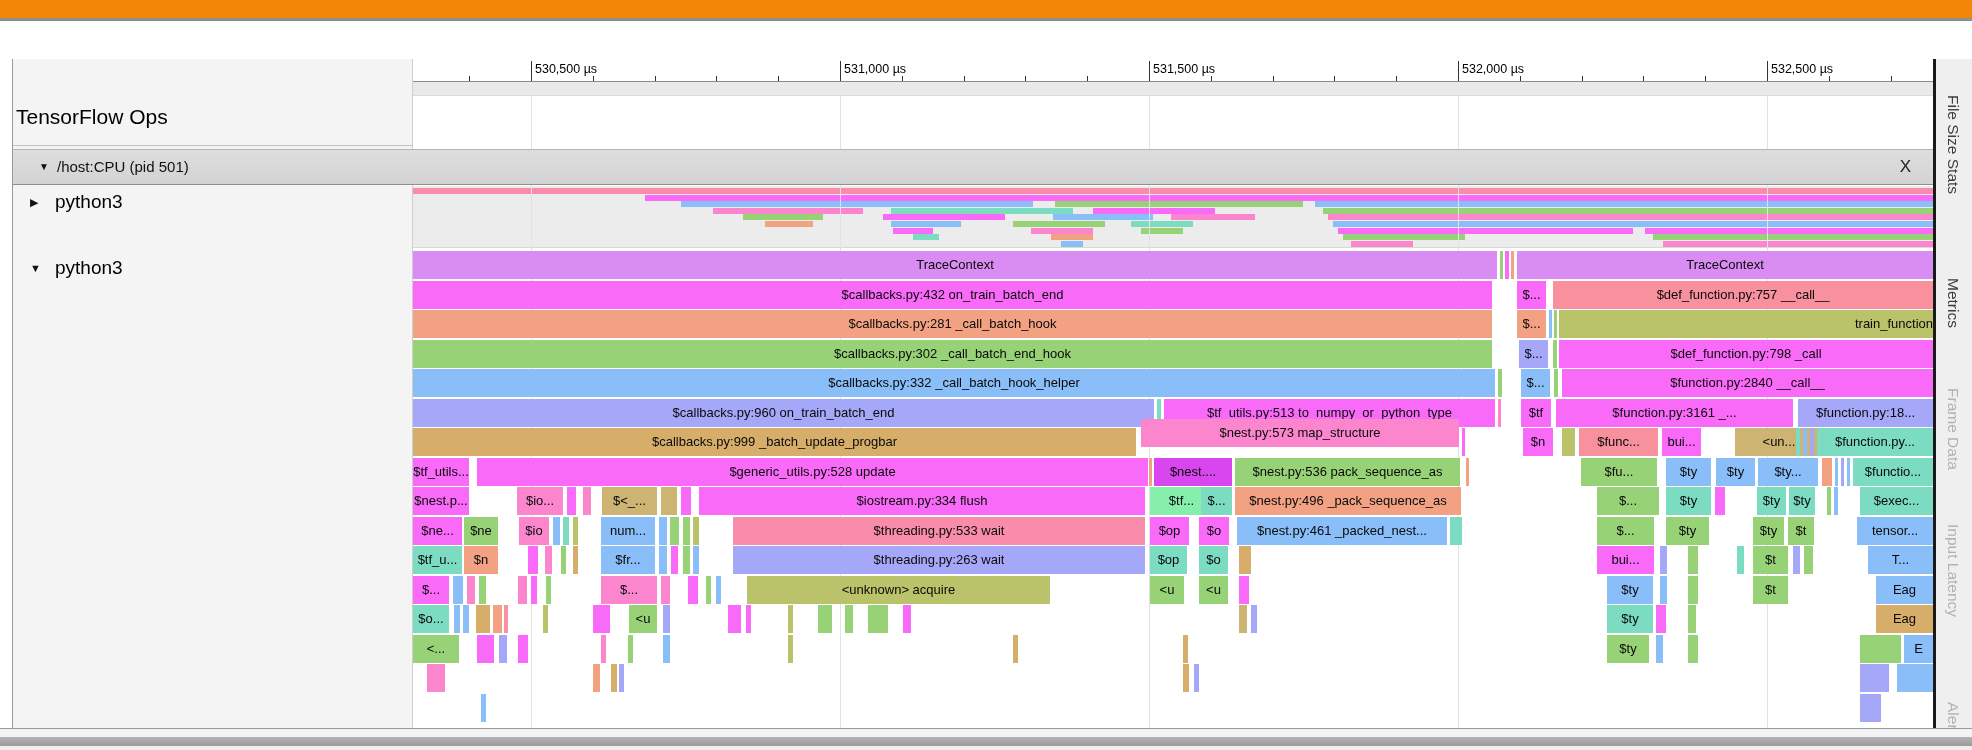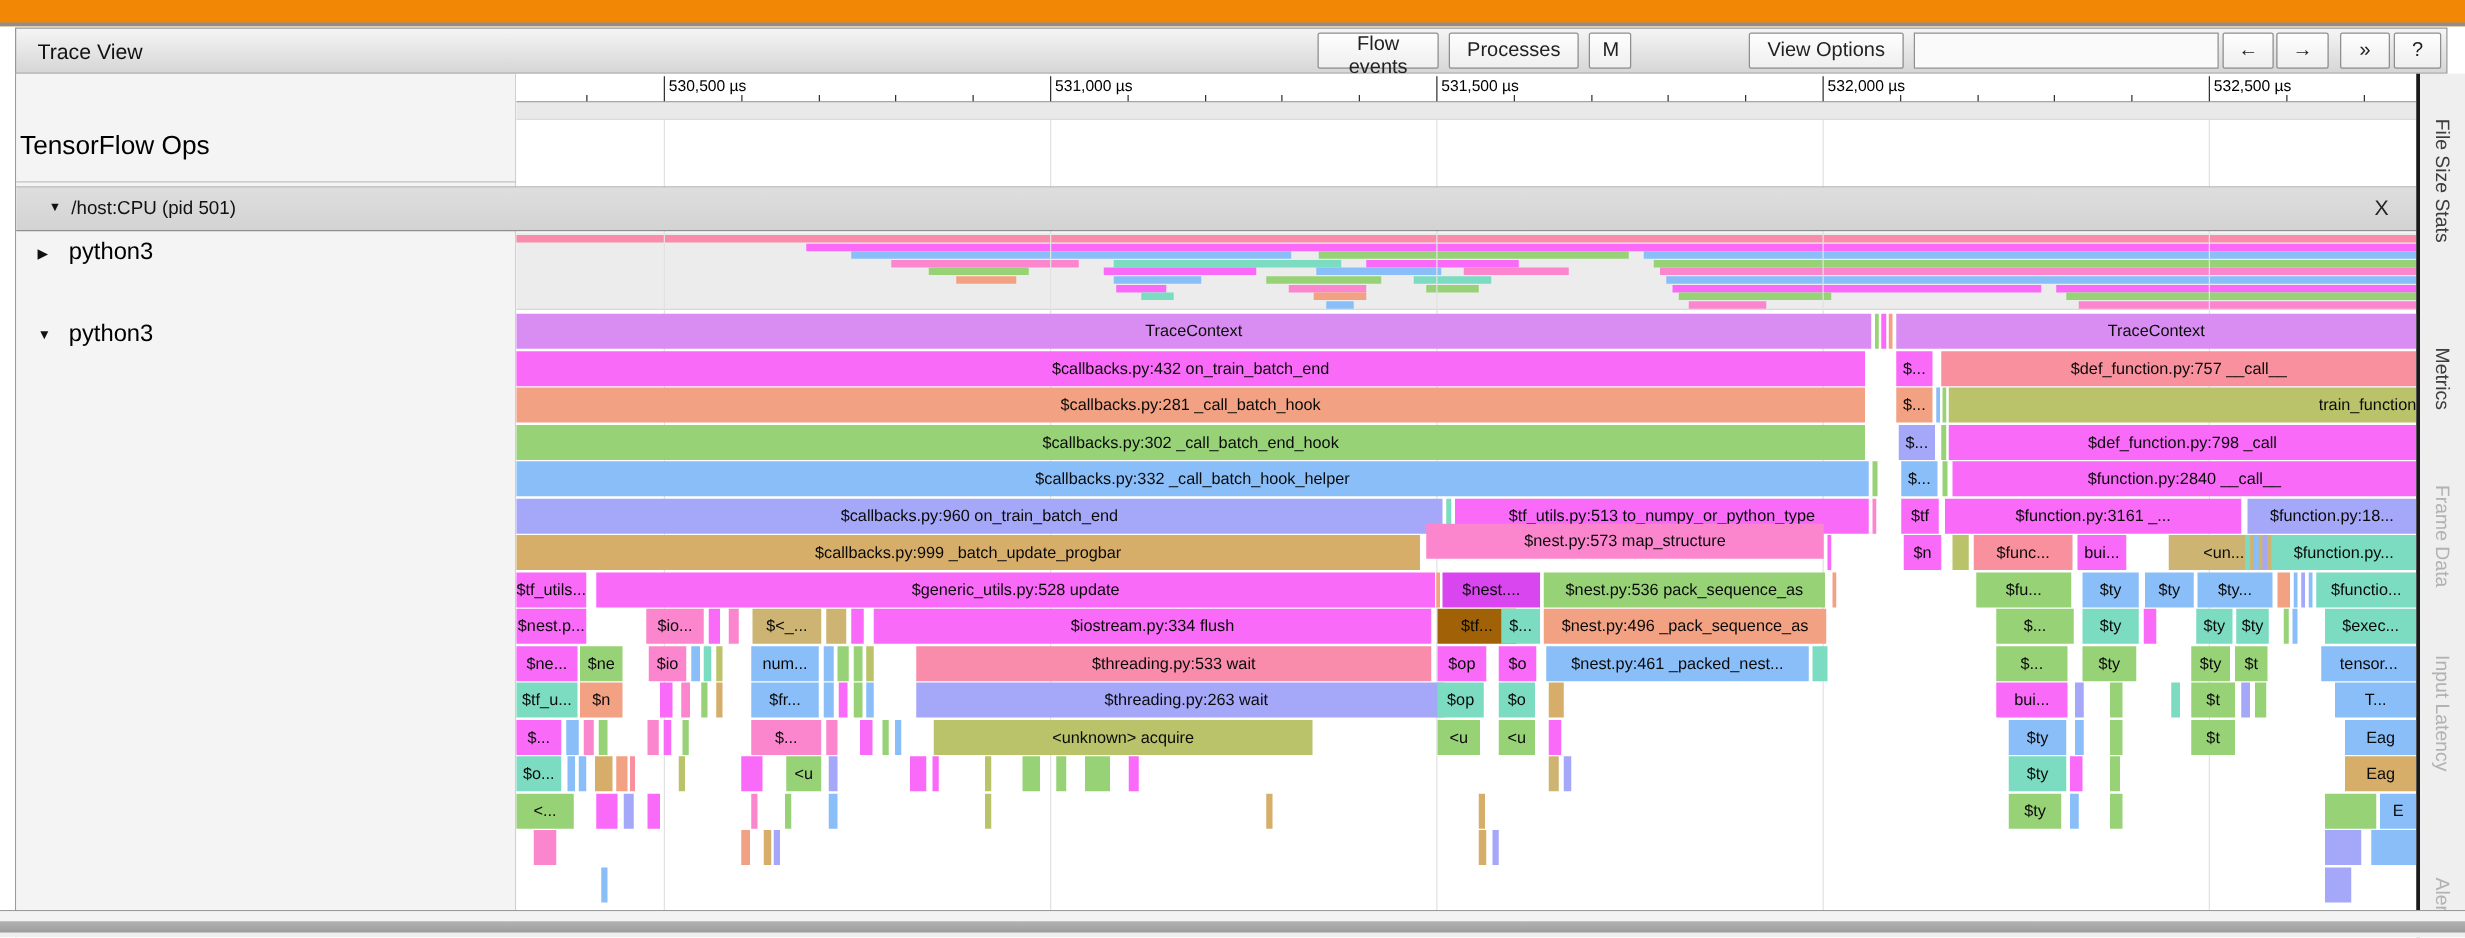--- a/index.html
+++ b/index.html
@@ -71,32 +71,20 @@
   .bottom-bar .track{position:absolute;left:0;top:1px;width:100%;height:8px;background:#f3f3f3;}
   .bottom-bar .bar{position:absolute;left:0;top:9px;width:100%;height:9px;background:linear-gradient(#b3b3b3,#9c9c9c);}
 </style>
 </head>
 <body>
 
 <div class="page">
 
   <div class="orange-bar"></div>
 
-  <div class="titlebar">
-    <span class="tv-title">Trace View</span>
-    <button class="tb-btn b-flow">Flow events</button>
-    <button class="tb-btn b-proc">Processes</button>
-    <button class="tb-btn b-m">M</button>
-    <button class="tb-btn b-view">View Options</button>
-    <input class="tb-search" value="" style="">
-    <button class="tb-nav b-left">←</button>
-    <button class="tb-nav b-right">→</button>
-    <button class="tb-nav b-more">»</button>
-    <button class="tb-nav b-help">?</button>
-  </div>
 
   <div class="win-left"></div>
 
   <div class="sidebar">
     <div class="tf-ops">TensorFlow Ops</div>
     <div class="divider"></div>
     <div class="thread thread1">
       <span class="arrow">▶</span>
       <span class="tlabel">python3</span>
     </div>
@@ -230,21 +218,21 @@
         <div class="fspan" style="left: 1434px; top: 398.5px; width: 3px; height: 28px; background: rgb(137, 190, 248);"></div>
         <div class="fspan" style="left: 1440px; top: 398.5px; width: 80px; height: 28px; background: rgb(124, 220, 194);">$functio...</div>
         <div class="fspan" style="left: 0px; top: 428px; width: 56px; height: 28px; background: rgb(249, 106, 249);">$nest.p...</div>
         <div class="fspan" style="left: 104px; top: 428px; width: 46px; height: 28px; background: rgb(251, 134, 205);">$io...</div>
         <div class="fspan" style="left: 154px; top: 428px; width: 9px; height: 28px; background: rgb(249, 106, 249);"></div>
         <div class="fspan" style="left: 170px; top: 428px; width: 8px; height: 28px; background: rgb(251, 134, 205);"></div>
         <div class="fspan" style="left: 189px; top: 428px; width: 55px; height: 28px; background: rgb(205, 180, 114);">$&lt;_...</div>
         <div class="fspan" style="left: 248px; top: 428px; width: 16px; height: 28px; background: rgb(205, 180, 114);"></div>
         <div class="fspan" style="left: 268px; top: 428px; width: 10px; height: 28px; background: rgb(249, 106, 249);"></div>
         <div class="fspan" style="left: 286px; top: 428px; width: 446px; height: 28px; background: rgb(249, 106, 249);">$iostream.py:334 flush</div>
-        <div class="fspan" style="left: 737px; top: 428px; width: 63px; height: 28px; background: #a16207;">$tf...</div>
+        <div class="fspan" style="left: 737px; top: 428px; width: 63px; height: 28px; background: #86efac;">$tf...</div>
         <div class="fspan" style="left: 788px; top: 428px; width: 31px; height: 28px; background: rgb(124, 220, 194);">$...</div>
         <div class="fspan" style="left: 822px; top: 428px; width: 226px; height: 28px; background: rgb(242, 162, 131);">$nest.py:496 _pack_sequence_as</div>
         <div class="fspan" style="left: 1184px; top: 428px; width: 62px; height: 28px; background: rgb(151, 210, 119);">$...</div>
         <div class="fspan" style="left: 1253px; top: 428px; width: 45px; height: 28px; background: rgb(124, 220, 194);">$ty</div>
         <div class="fspan" style="left: 1302px; top: 428px; width: 10px; height: 28px; background: rgb(249, 106, 249);"></div>
         <div class="fspan" style="left: 1344px; top: 428px; width: 29px; height: 28px; background: rgb(124, 220, 194);">$ty</div>
         <div class="fspan" style="left: 1376px; top: 428px; width: 26px; height: 28px; background: rgb(124, 220, 194);">$ty</div>
         <div class="fspan" style="left: 1414px; top: 428px; width: 4px; height: 28px; background: rgb(151, 210, 119);"></div>
         <div class="fspan" style="left: 1421px; top: 428px; width: 4px; height: 28px; background: rgb(137, 190, 248);"></div>
         <div class="fspan" style="left: 1447px; top: 428px; width: 73px; height: 28px; background: rgb(124, 220, 194);">$exec...</div>
@@ -273,21 +261,21 @@
         <div class="fspan" style="left: 51px; top: 487px; width: 34px; height: 28px; background: rgb(242, 162, 131);">$n</div>
         <div class="fspan" style="left: 115px; top: 487px; width: 10px; height: 28px; background: rgb(249, 106, 249);"></div>
         <div class="fspan" style="left: 132px; top: 487px; width: 7px; height: 28px; background: rgb(251, 134, 205);"></div>
         <div class="fspan" style="left: 148px; top: 487px; width: 5px; height: 28px; background: rgb(151, 210, 119);"></div>
         <div class="fspan" style="left: 160px; top: 487px; width: 5px; height: 28px; background: rgb(214, 174, 106);"></div>
         <div class="fspan" style="left: 188px; top: 487px; width: 54px; height: 28px; background: rgb(137, 190, 248);">$fr...</div>
         <div class="fspan" style="left: 246px; top: 487px; width: 8px; height: 28px; background: rgb(137, 190, 248);"></div>
         <div class="fspan" style="left: 258px; top: 487px; width: 7px; height: 28px; background: rgb(249, 106, 249);"></div>
         <div class="fspan" style="left: 270px; top: 487px; width: 7px; height: 28px; background: rgb(151, 210, 119);"></div>
         <div class="fspan" style="left: 280px; top: 487px; width: 6px; height: 28px; background: rgb(137, 190, 248);"></div>
-        <div class="fspan" style="left: 320px; top: 487px; width: 412px; height: 28px; background: rgb(165, 167, 248); padding-left: 10px;">$threading.py:263 wait</div>
+        <div class="fspan" style="left: 320px; top: 487px; width: 412px; height: 28px; background: rgb(165, 167, 248);">$threading.py:263 wait</div>
         <div class="fspan" style="left: 737px; top: 487px; width: 37px; height: 28px; background: rgb(124, 220, 194);">$op</div>
         <div class="fspan" style="left: 786px; top: 487px; width: 29px; height: 28px; background: rgb(124, 220, 194);">$o</div>
         <div class="fspan" style="left: 826px; top: 487px; width: 12px; height: 28px; background: rgb(214, 174, 106);"></div>
         <div class="fspan" style="left: 1184px; top: 487px; width: 57px; height: 28px; background: rgb(249, 106, 249);">bui...</div>
         <div class="fspan" style="left: 1247px; top: 487px; width: 7px; height: 28px; background: rgb(165, 167, 248);"></div>
         <div class="fspan" style="left: 1275px; top: 487px; width: 10px; height: 28px; background: rgb(151, 210, 119);"></div>
         <div class="fspan" style="left: 1324px; top: 487px; width: 7px; height: 28px; background: rgb(124, 220, 194);"></div>
         <div class="fspan" style="left: 1340px; top: 487px; width: 35px; height: 28px; background: rgb(151, 210, 119);">$t</div>
         <div class="fspan" style="left: 1380px; top: 487px; width: 7px; height: 28px; background: rgb(165, 167, 248);"></div>
         <div class="fspan" style="left: 1391px; top: 487px; width: 9px; height: 28px; background: rgb(151, 210, 119);"></div>

